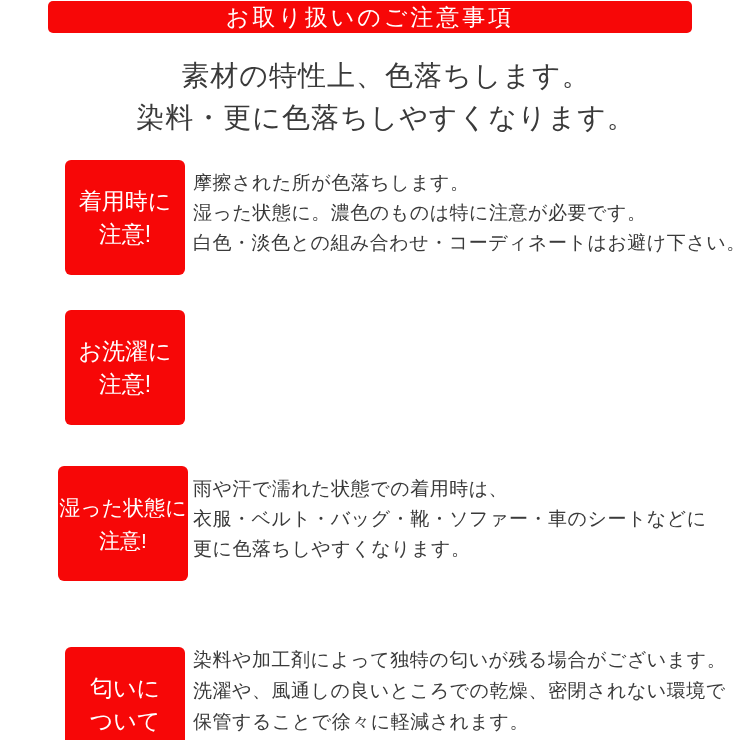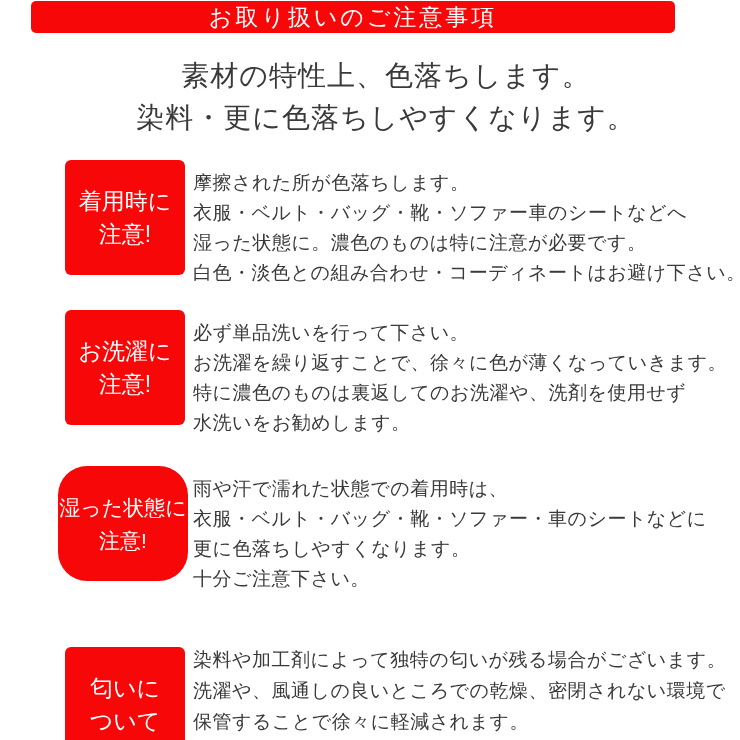--- a/index.html
+++ b/index.html
@@ -9,21 +9,21 @@
   html,body{margin:0;padding:0;background:#ffffff;}
   body{
     width:740px;height:740px;
     font-family:"Liberation Sans","DejaVu Sans",sans-serif;
   }
   .page{
     position:relative;width:740px;height:740px;background:#ffffff;overflow:hidden;
   }
   
   .header-bar{
-    position:absolute;left:31px;top:1px;width:644px;height:32px;
+    position:absolute;left:48px;top:1px;width:644px;height:32px;
     background:var(--red);border-radius:5px;
     display:flex;align-items:center;justify-content:center;
   }
   .header-bar span{
     color:#ffffff;font-size:23px;letter-spacing:3px;line-height:1;
   }
   
   .intro{
     position:absolute;top:55px;left:0;width:740px;text-align:center;
     color:var(--text);font-size:28px;line-height:42px;letter-spacing:1px;padding-left:16px;
@@ -33,21 +33,21 @@
   .sec1{top:152px;}
   .sec2{top:302px;}
   .sec3{top:458px;}
   .sec4{top:639px;}
   .label-box{
     position:absolute;left:65px;top:0;width:120px;height:115px;
     background:var(--red);border-radius:6px;
     display:flex;flex-direction:column;align-items:center;justify-content:center;
     color:#ffffff;font-size:23px;line-height:33px;text-align:center;margin-top:8px;
   }
-  .label-box.wide{left:58px;width:130px;font-size:21px;border-radius:29px;}
+  .label-box.wide{left:58px;width:130px;font-size:21px;}
   .body-text{
     position:absolute;left:193px;top:16px;width:540px;
     color:var(--text);font-size:19px;line-height:30px;letter-spacing:0.5px;
     white-space:nowrap;
   }
   .sec4 .body-text{top:5px;line-height:31px;}
 </style>
 </head>
 <body>
 
@@ -62,49 +62,41 @@
     <div>染料・更に色落ちしやすくなります。</div>
   </div>
 
   <section class="section sec1">
     <div class="label-box">
       <span>着用時に</span>
       <span>注意!</span>
     </div>
     <div class="body-text">
       <div>摩擦された所が色落ちします。</div>
-      <div>衣服・ベルト・バッグ・靴・ソファー車のシートなどへ</div>
       <div>湿った状態に。濃色のものは特に注意が必要です。</div>
       <div>白色・淡色との組み合わせ・コーディネートはお避け下さい。</div>
     </div>
   </section>
 
   <section class="section sec2">
     <div class="label-box">
       <span>お洗濯に</span>
       <span>注意!</span>
-    </div>
-    <div class="body-text">
-      <div>必ず単品洗いを行って下さい。</div>
-      <div>お洗濯を繰り返すことで、徐々に色が薄くなっていきます。</div>
-      <div>特に濃色のものは裏返してのお洗濯や、洗剤を使用せず</div>
-      <div>水洗いをお勧めします。</div>
     </div>
   </section>
 
   <section class="section sec3">
     <div class="label-box wide">
       <span>湿った状態に</span>
       <span>注意!</span>
     </div>
     <div class="body-text">
       <div>雨や汗で濡れた状態での着用時は、</div>
       <div>衣服・ベルト・バッグ・靴・ソファー・車のシートなどに</div>
       <div>更に色落ちしやすくなります。</div>
-      <div>十分ご注意下さい。</div>
     </div>
   </section>
 
   <section class="section sec4">
     <div class="label-box">
       <span>匂いに</span>
       <span>ついて</span>
     </div>
     <div class="body-text">
       <div>染料や加工剤によって独特の匂いが残る場合がございます。</div>

